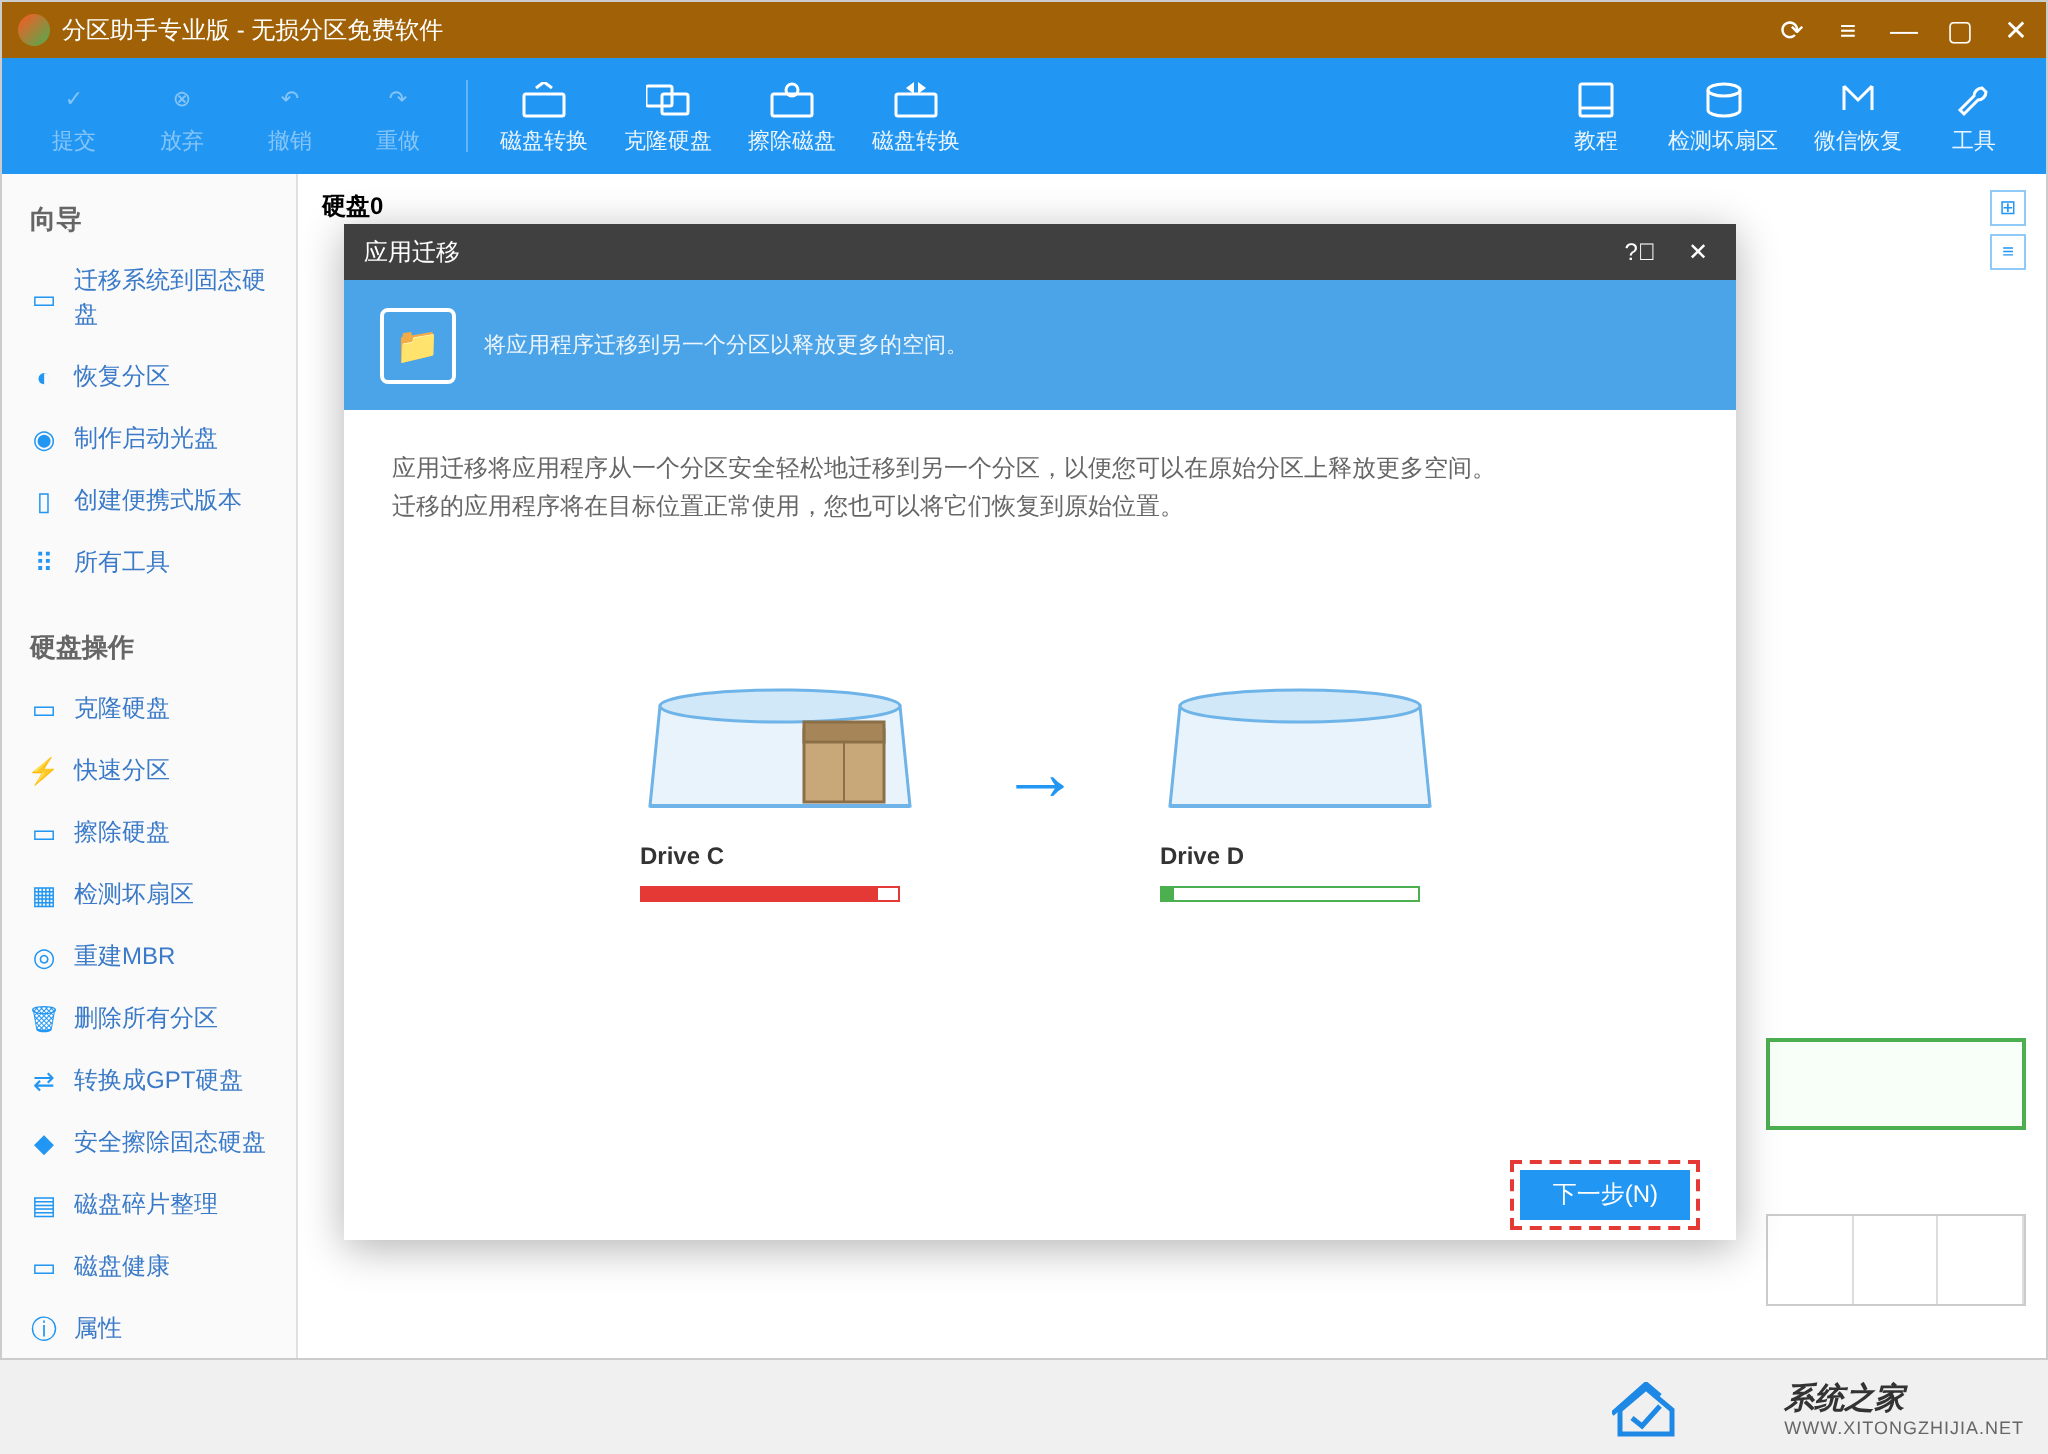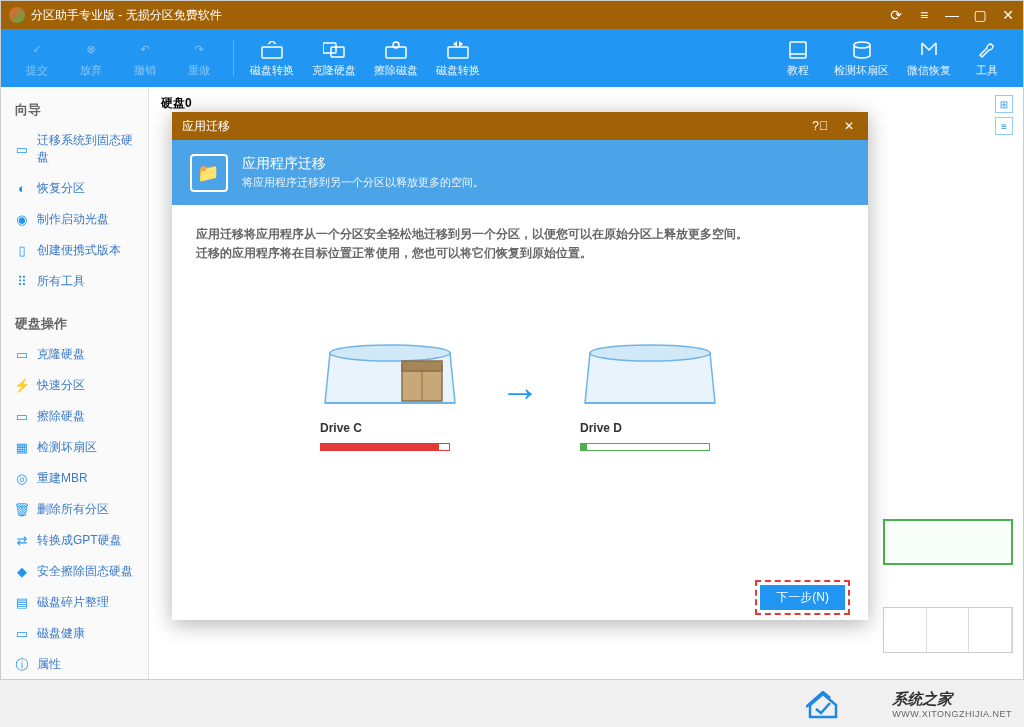--- a/index.html
+++ b/index.html
@@ -30,32 +30,32 @@
     .content { flex: 1; background: #fff; position: relative; padding: 6px; }
     .disk-header { font-size: 12px; font-weight: bold; padding: 2px 6px; }
     .right-icons { position: absolute; right: 10px; top: 8px; display: flex; flex-direction: column; gap: 4px; }
     .right-icon-btn { width: 18px; height: 18px; border: 1px solid #90caf9; display: flex; align-items: center; justify-content: center; font-size: 10px; color: #2196f3; cursor: pointer; }
     
     .partition-strip { position: absolute; right: 10px; top: 432px; width: 130px; height: 46px; border: 2px solid #4caf50; background: #f8fff8; }
     .partition-strip2 { position: absolute; right: 10px; top: 520px; width: 130px; height: 46px; border: 1px solid #ccc; background: #fff; display:flex; }
     .partition-strip2 > div { flex:1; border-right:1px solid #ddd; }
     
     .modal { position: absolute; left: 172px; top: 112px; width: 696px; height: 508px; background: white; box-shadow: 0 4px 20px rgba(0,0,0,0.3); z-index: 100; }
-    .modal-title { height: 28px; background: #a16207; display: flex; align-items: center; padding: 0 10px; color: white; font-size: 12px; }
+    .modal-title { height: 28px; background: #404040; display: flex; align-items: center; padding: 0 10px; color: white; font-size: 12px; }
     .modal-title-text { flex: 1; }
     .modal-close { cursor:pointer; padding:0 4px; }
     .modal-help { cursor:pointer; padding:0 4px; margin-right: 8px; }
     
     .modal-header { height: 65px; background: #4ba3e8; display: flex; align-items: center; padding: 0 18px; color: white; gap: 14px; }
     .modal-header-icon { width: 38px; height: 38px; border: 2px solid white; border-radius: 4px; display: flex; align-items: center; justify-content: center; font-size: 18px; }
     .modal-header-text h3 { font-size: 14px; font-weight: normal; margin-bottom: 2px; }
     .modal-header-text p { font-size: 11px; opacity: 0.9; }
     
     .modal-body { padding: 20px 24px; height: calc(100% - 138px); }
-    .desc-text { font-size: 12px; color: #666; line-height: 1.6; font-weight: bold; }
+    .desc-text { font-size: 12px; color: #666; line-height: 1.6; }
     
     .drive-row { display: flex; align-items: center; justify-content: center; gap: 40px; margin-top: 60px; }
     .drive-box { display: flex; flex-direction: column; align-items: flex-start; }
     .drive-svg { width: 140px; height: 90px; }
     .drive-label { font-size: 12px; font-weight: bold; margin-top: 8px; color: #333; }
     .drive-bar { width: 130px; height: 8px; border: 1px solid; margin-top: 8px; position: relative; }
     .drive-bar.red { border-color: #e53935; }
     .drive-bar.red::after { content:''; position:absolute; left:0; top:0; height:100%; width:92%; background:#e53935; }
     .drive-bar.green { border-color: #4caf50; }
     .drive-bar.green::after { content:''; position:absolute; left:0; top:0; height:100%; width:5%; background:#4caf50; }
@@ -269,21 +269,20 @@
 
 <div class="modal">
   <div class="modal-title">
     <div class="modal-title-text">应用迁移</div>
     <div class="modal-help">?⃝</div>
     <div class="modal-close">✕</div>
   </div>
   <div class="modal-header">
     <div class="modal-header-icon">📁</div>
     <div class="modal-header-text">
-      <h3>应用程序迁移</h3>
       <p>将应用程序迁移到另一个分区以释放更多的空间。</p>
     </div>
   </div>
   <div class="modal-body">
     <p class="desc-text">应用迁移将应用程序从一个分区安全轻松地迁移到另一个分区，以便您可以在原始分区上释放更多空间。</p>
     <p class="desc-text">迁移的应用程序将在目标位置正常使用，您也可以将它们恢复到原始位置。</p>
 
     <div class="drive-row">
       <div class="drive-box">
         <svg class="drive-svg" viewBox="0 0 140 90">

